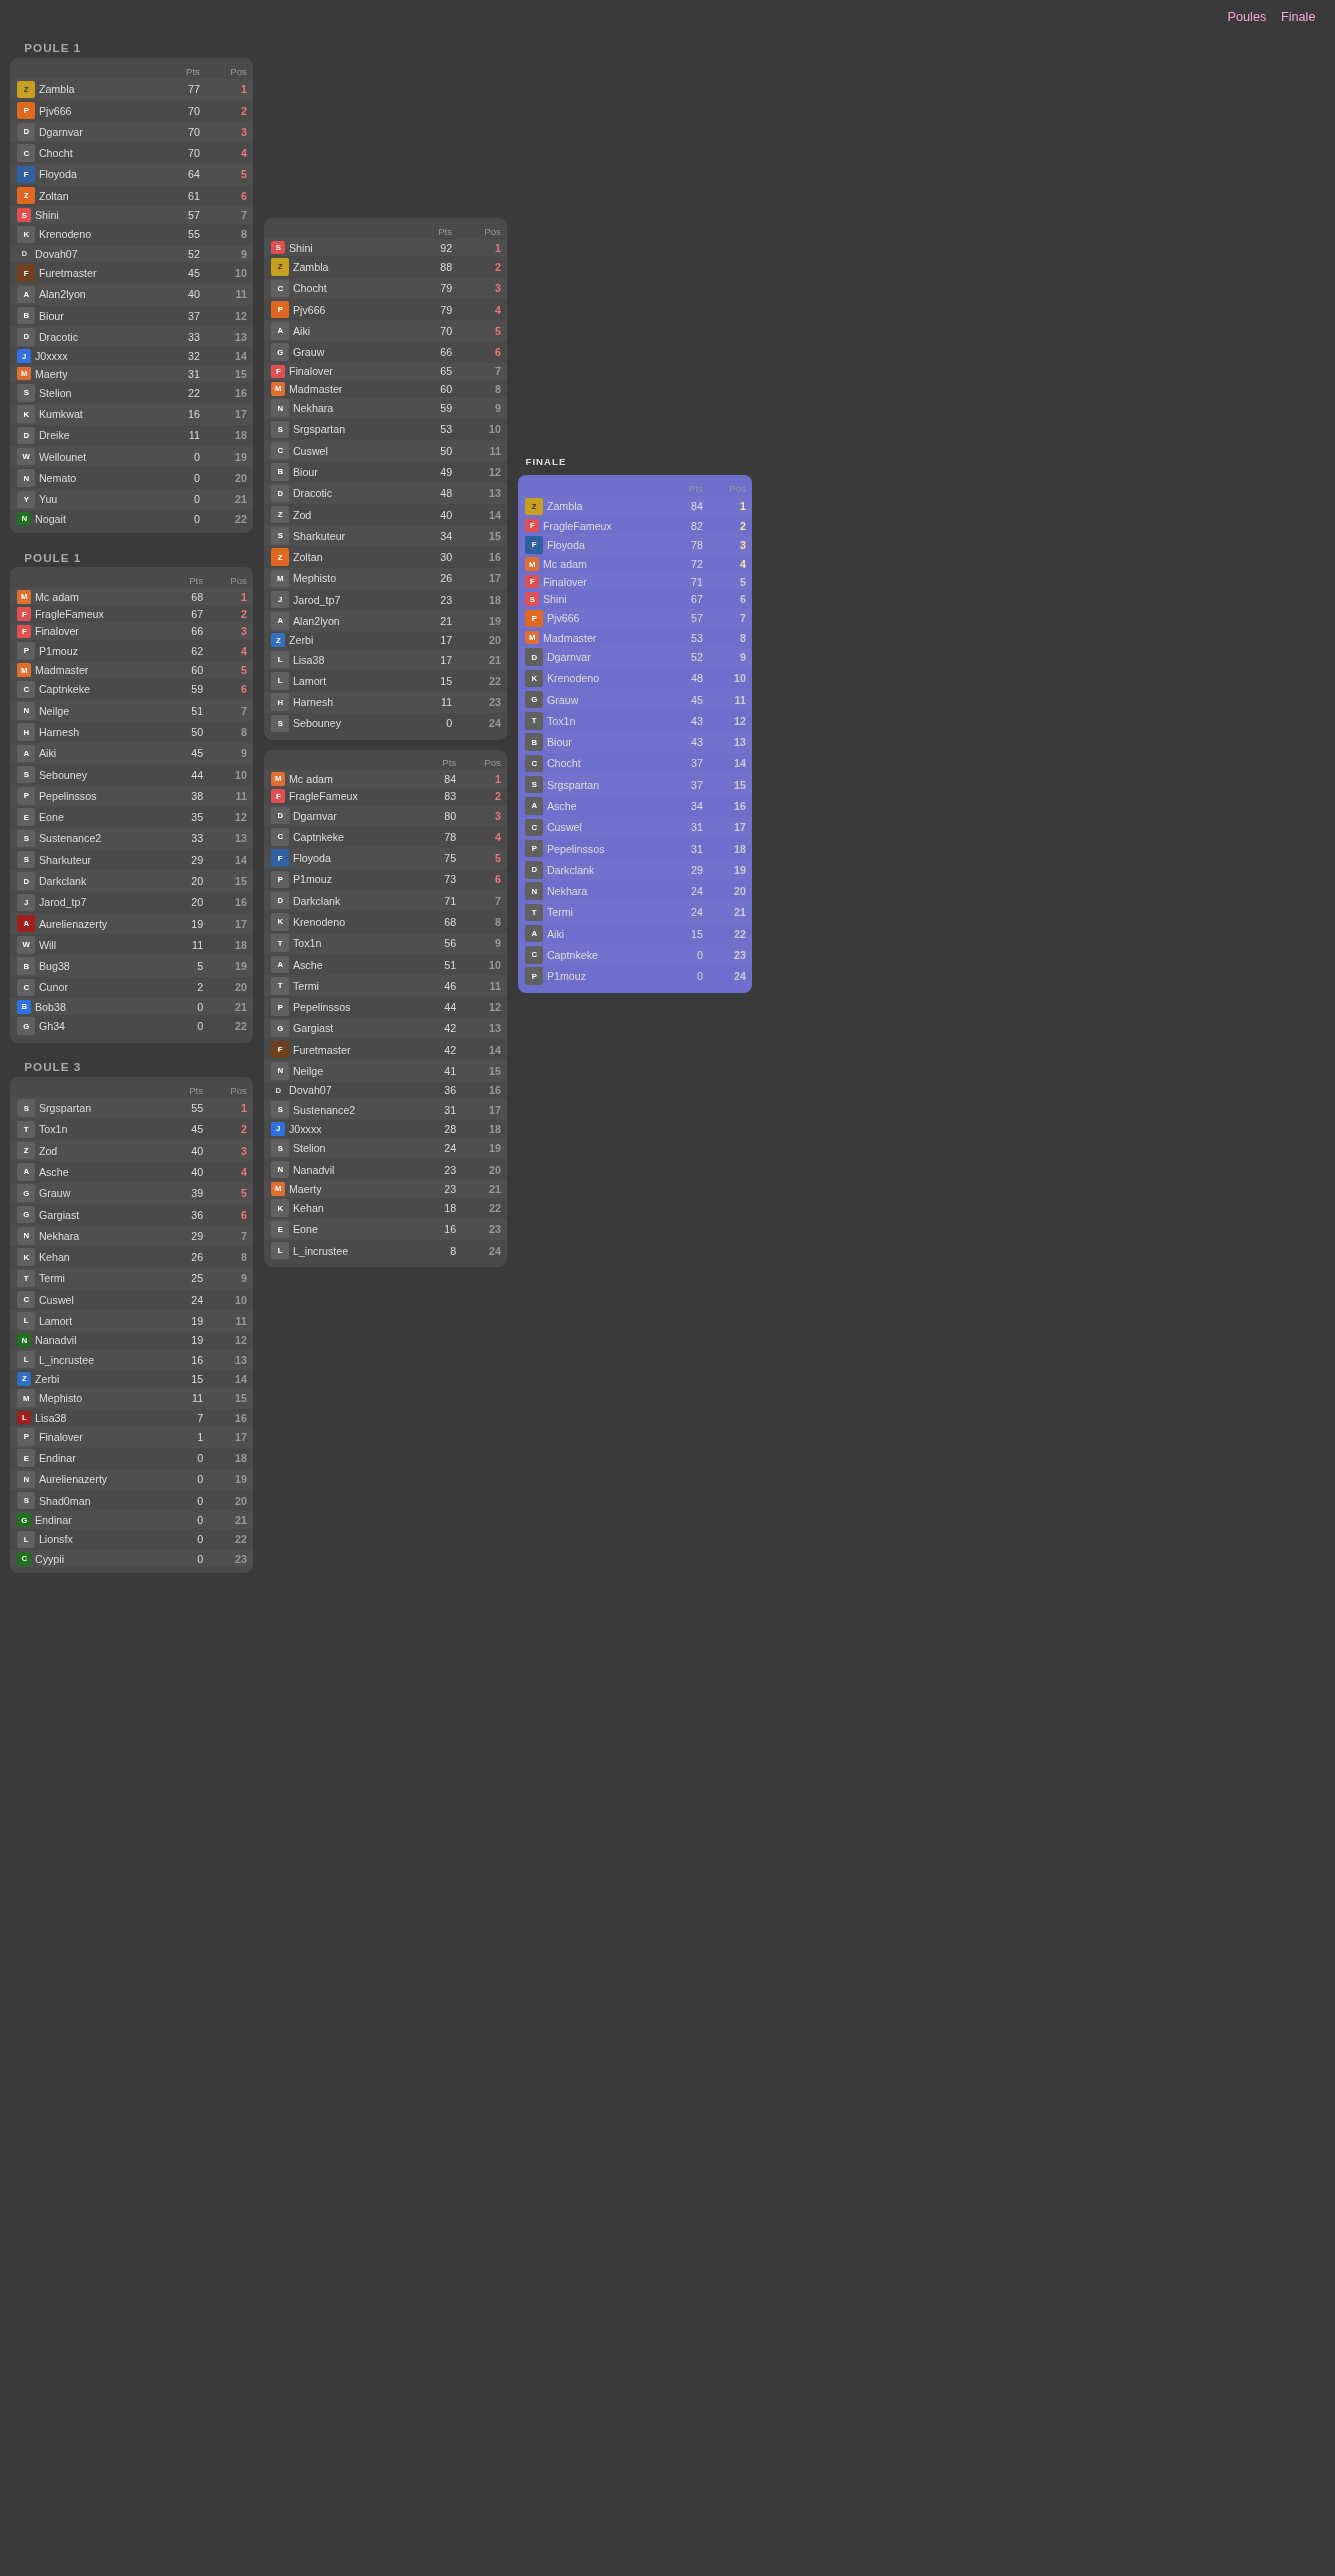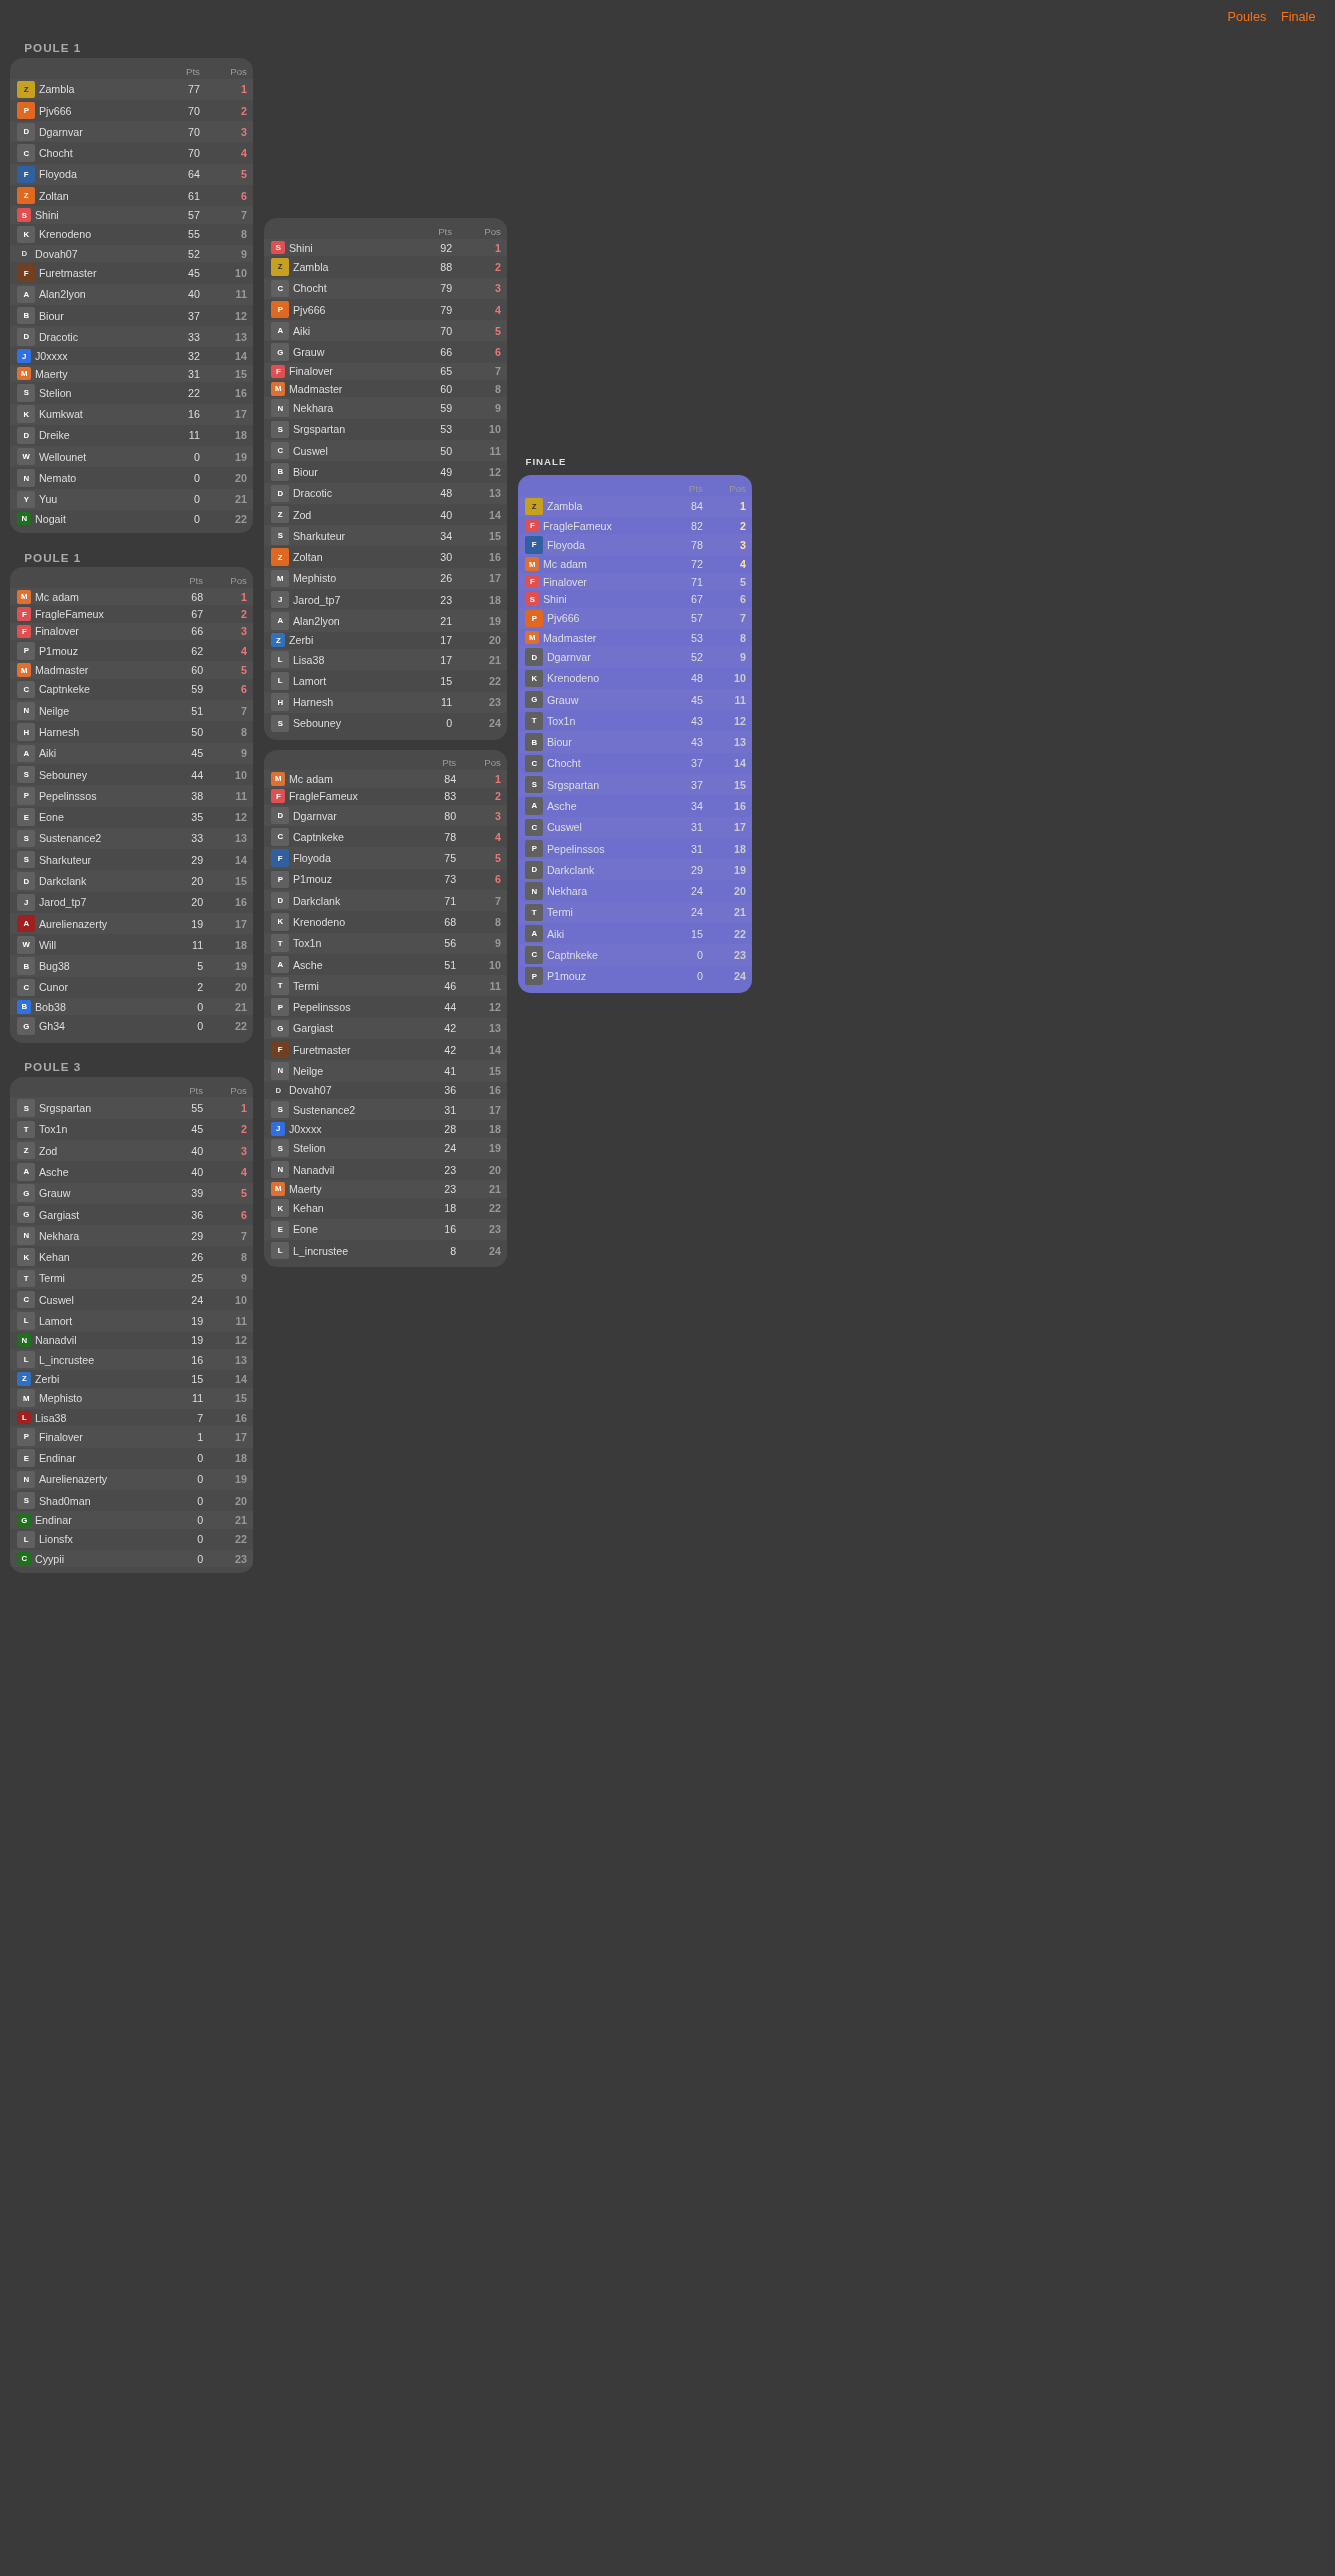--- a/index.html
+++ b/index.html
@@ -9,21 +9,21 @@
       font-size: 11.7px;
       color: #ddd;
       min-width: 779px;
     }
     .top-nav {
       display: flex;
       justify-content: flex-end;
       padding: 9.7px 19.5px;
       gap: 14.6px;
       font-size: 12.7px;
-      color: #f97316;
+      color: #f9a8d4;
     }
     .top-nav span { cursor: pointer; }
     .page-title {
       color: #aaa;
       font-size: 11.7px;
       font-weight: bold;
       padding: 7.8px 14.6px 3.9px;
       letter-spacing: 1px;
     }
     .main-layout {
@@ -44,21 +44,21 @@
       margin-top: 185px;
     }
     .right-col {
       display: flex;
       flex-direction: column;
       gap: 9.7px;
       margin-top: 419px;
     }
     .table-container {
       background: #4a4a4a;
-      border-radius: 13px;
+      border-radius: 8px;
       padding: 5.8px 0;
       min-width: 243px;
     }
     .table-container.finale {
       background: #6e6ecc;
       min-width: 234px;
     }
     .section-label {
       color: #bbb;
       font-size: 9.7px;

